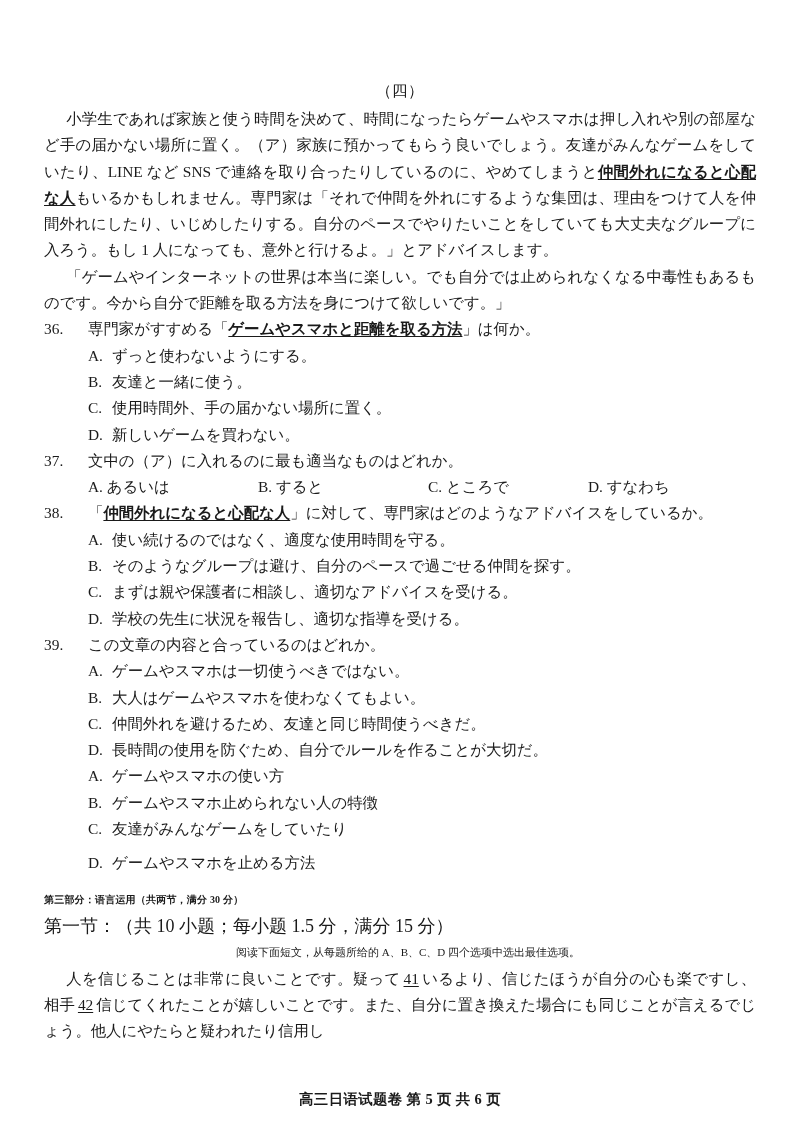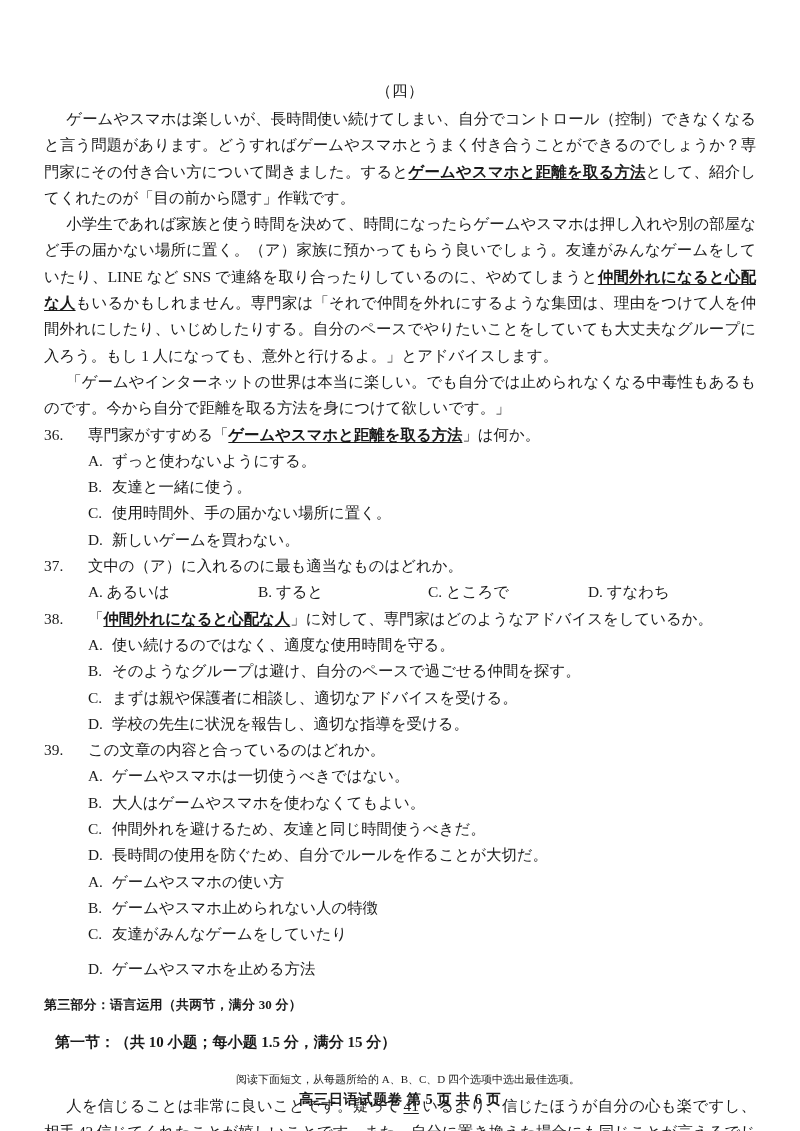--- a/index.html
+++ b/index.html
@@ -86,31 +86,30 @@
     display: flex;
   }
   .opt-row .cell {
     display: block;
   }
   .opt-row .cell:nth-child(1) { width: 170px; }
   .opt-row .cell:nth-child(2) { width: 170px; }
   .opt-row .cell:nth-child(3) { width: 160px; }
   .opt-row .cell:nth-child(4) { width: auto; }
   .part-head {
-    font-size: 13px;
+    font-size: 10px;
     line-height: 27px;
     font-weight: bold;
     margin: 9px 0 0 0;
     letter-spacing: 0.2px;
   }
   .sub-head {
-    font-size: 15px;
+    font-size: 18px;
     line-height: 26.5px;
-    margin: 11px;
-    font-weight: bold;
+    margin: 0;
   }
   .instr {
     font-size: 11px;
     line-height: 26.5px;
     margin: 0;
     text-indent: 1.45em;
     text-align: center;
   }
   .blank {
     text-decoration: underline;
@@ -130,21 +129,20 @@
   }
 </style>
 </head>
 <body>
 
 <div class="page">
 
   <div class="section-head">（四）</div>
 
   <div id="passage-container">
-      <div class="para"><span>ゲームやスマホは楽しいが、長時間使い続けてしまい、自分でコントロール（控制）できなくなると言う問題があります。どうすればゲームやスマホとうまく付き合うことができるのでしょうか？専門家にその付き合い方について聞きました。すると</span><span class="u">ゲームやスマホと距離を取る方法</span><span>として、紹介してくれたのが「目の前から隠す」作戦です。</span></div>
       <div class="para"><span>小学生であれば家族と使う時間を決めて、時間になったらゲームやスマホは押し入れや別の部屋など手の届かない場所に置く。（ア）家族に預かってもらう良いでしょう。友達がみんなゲームをしていたり、LINE など SNS で連絡を取り合ったりしているのに、やめてしまうと</span><span class="u">仲間外れになると心配な人</span><span>もいるかもしれません。専門家は「それで仲間を外れにするような集団は、理由をつけて人を仲間外れにしたり、いじめしたりする。自分のペースでやりたいことをしていても大丈夫なグループに入ろう。もし 1 人になっても、意外と行けるよ。」とアドバイスします。</span></div>
       <div class="para"><span>「ゲームやインターネットの世界は本当に楽しい。でも自分では止められなくなる中毒性もあるものです。今から自分で距離を取る方法を身につけて欲しいです。」</span></div>
     </div>
 
   <div id="questions-container">
       <div class="q">
         <span class="q-num">36.</span>
         <span class="q-text"><span>専門家がすすめる「</span><span class="u">ゲームやスマホと距離を取る方法</span><span>」は何か。</span></span>
       </div>
       <div class="opt">

